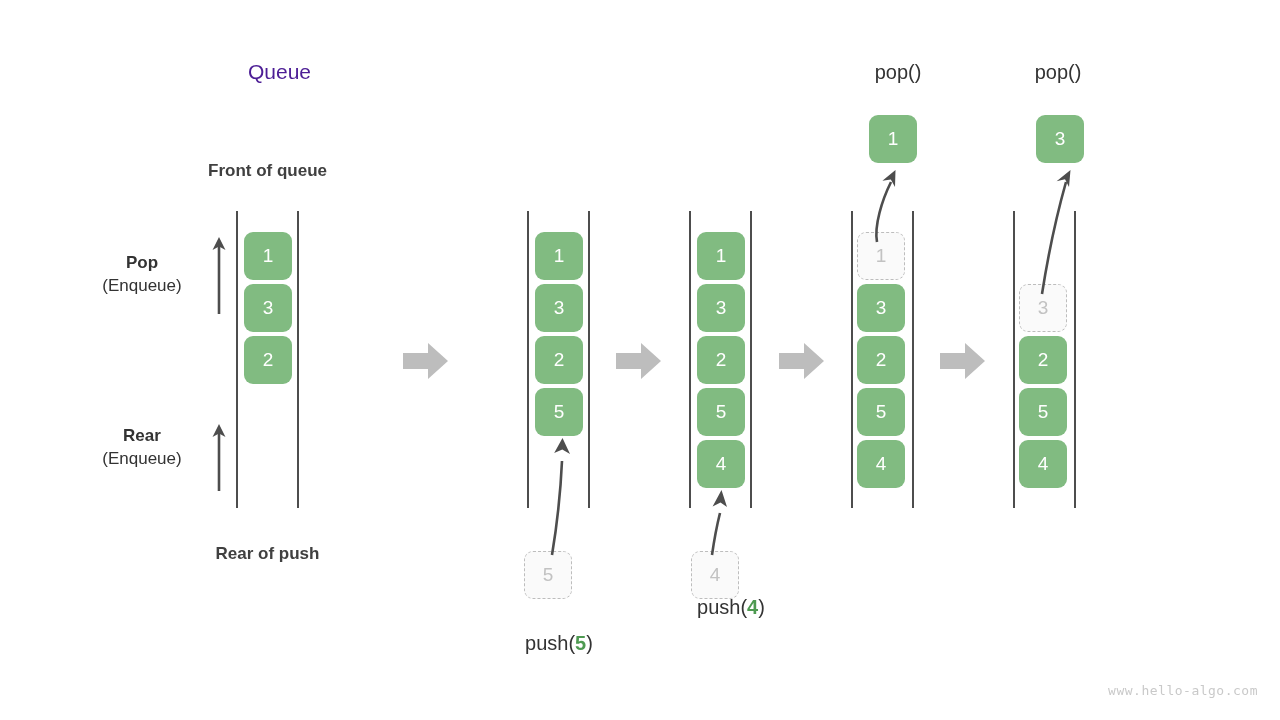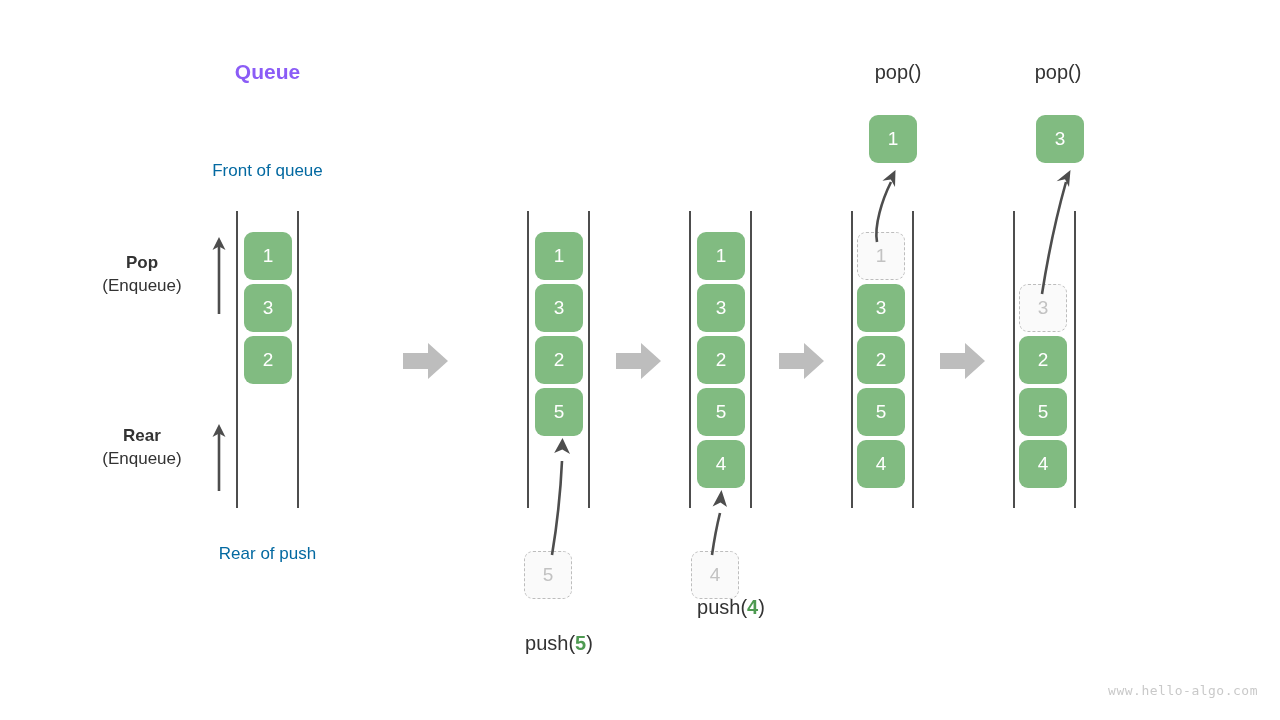--- a/index.html
+++ b/index.html
@@ -22,30 +22,30 @@
     height: 720px;
   }
 
   
   .lbl {
     position: absolute;
     white-space: nowrap;
   }
   .title-queue {
     font-size: 21px;
-    font-weight: bold;
-    color: #8b5cf6;
-    left: 0; top: 60px;
+    font-weight: normal;
+    color: #4c1d95;
+    left: 12px; top: 60px;
     width: 535px;
     text-align: center;
   }
   .front-label, .rear-label {
     font-size: 17px;
-    font-weight: normal;
-    color: #0369a1;
+    font-weight: bold;
+    color: #404040;
     left: 0;
     width: 535px;
     text-align: center;
   }
   .front-label { top: 161px; }
   .rear-label  { top: 544px; }
 
   .op-label {
     position: absolute;
     width: 200px;

